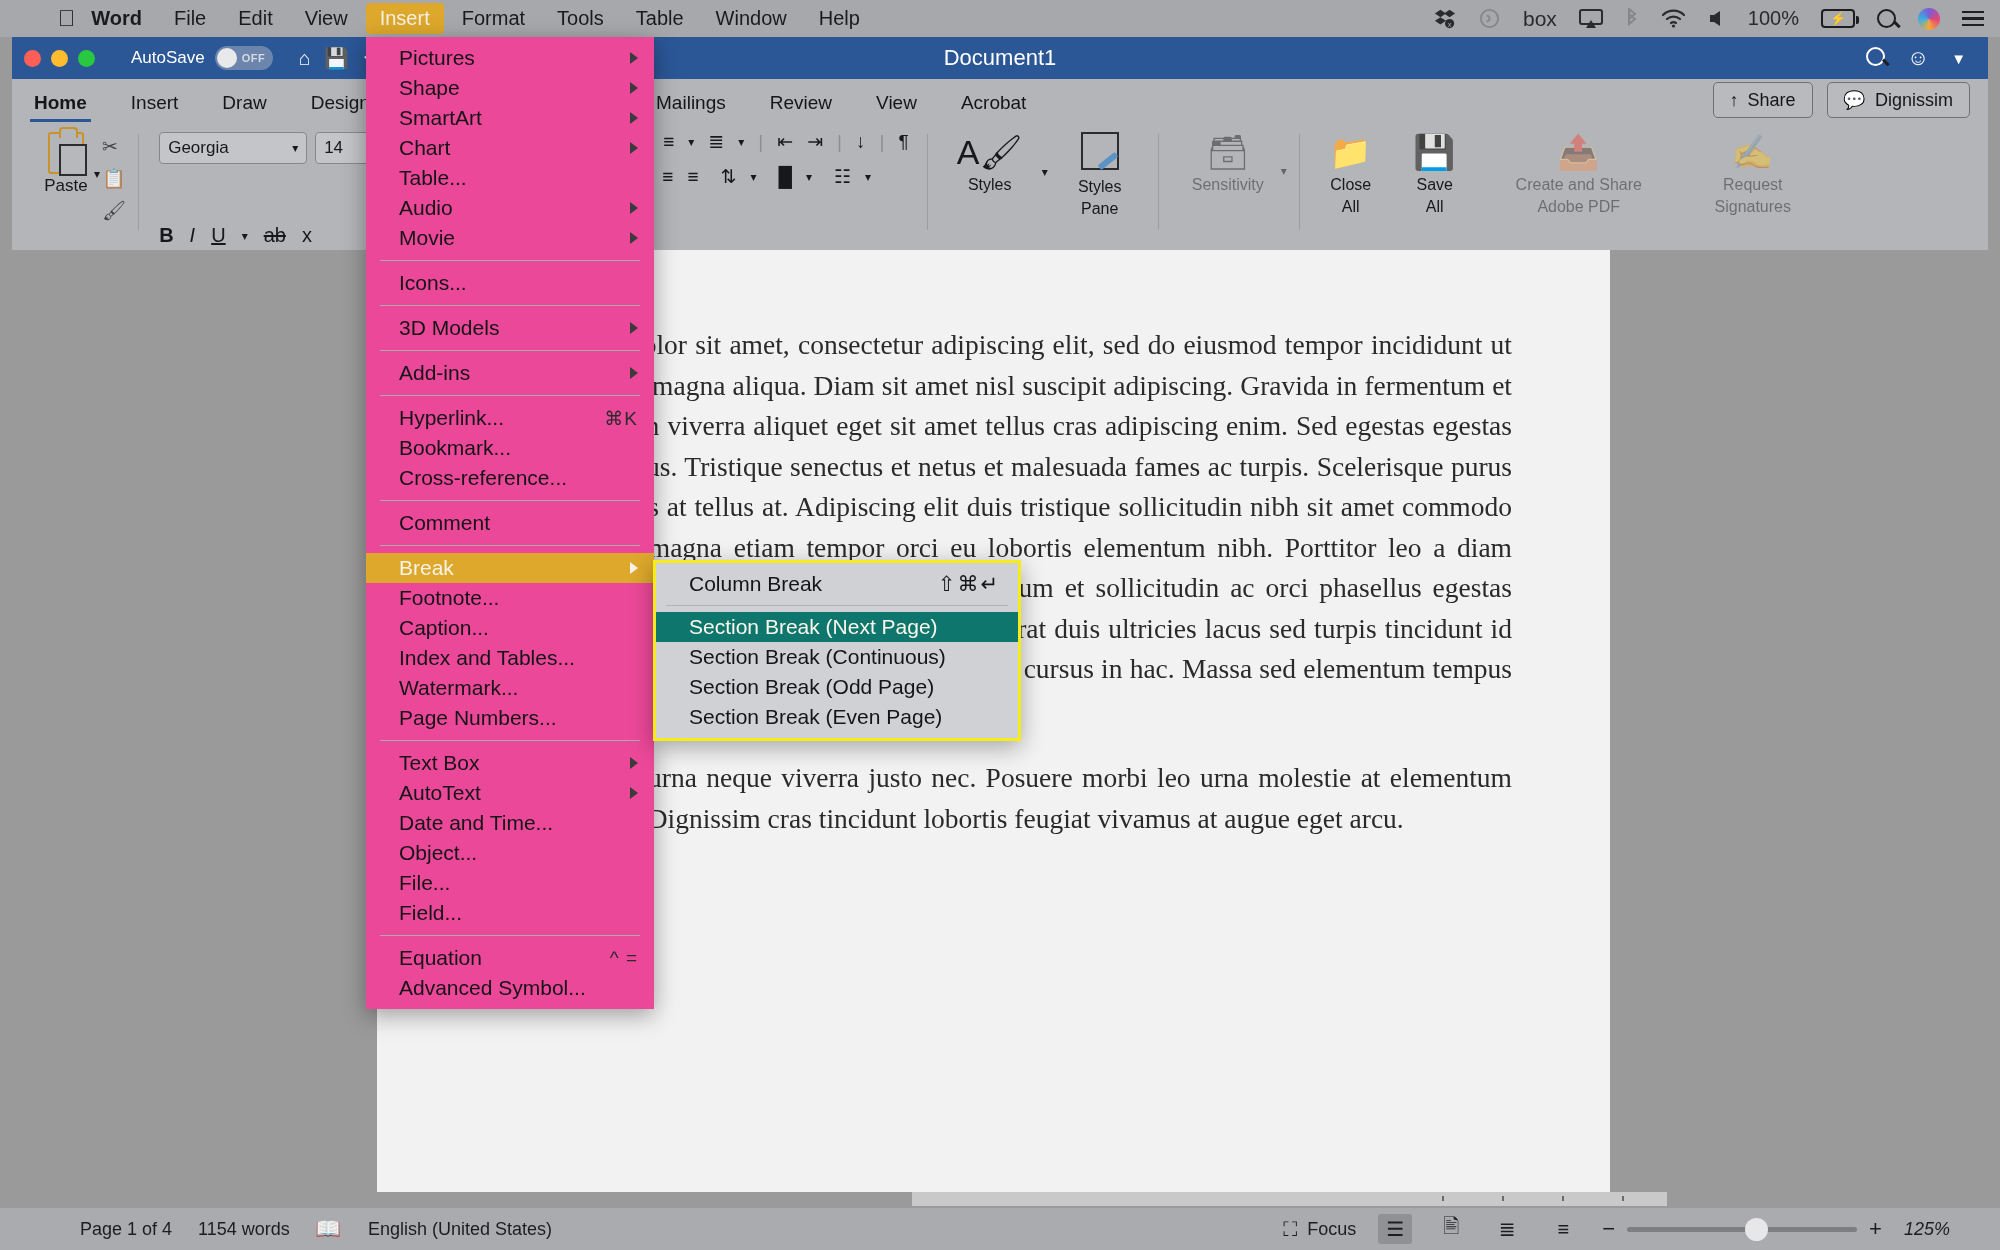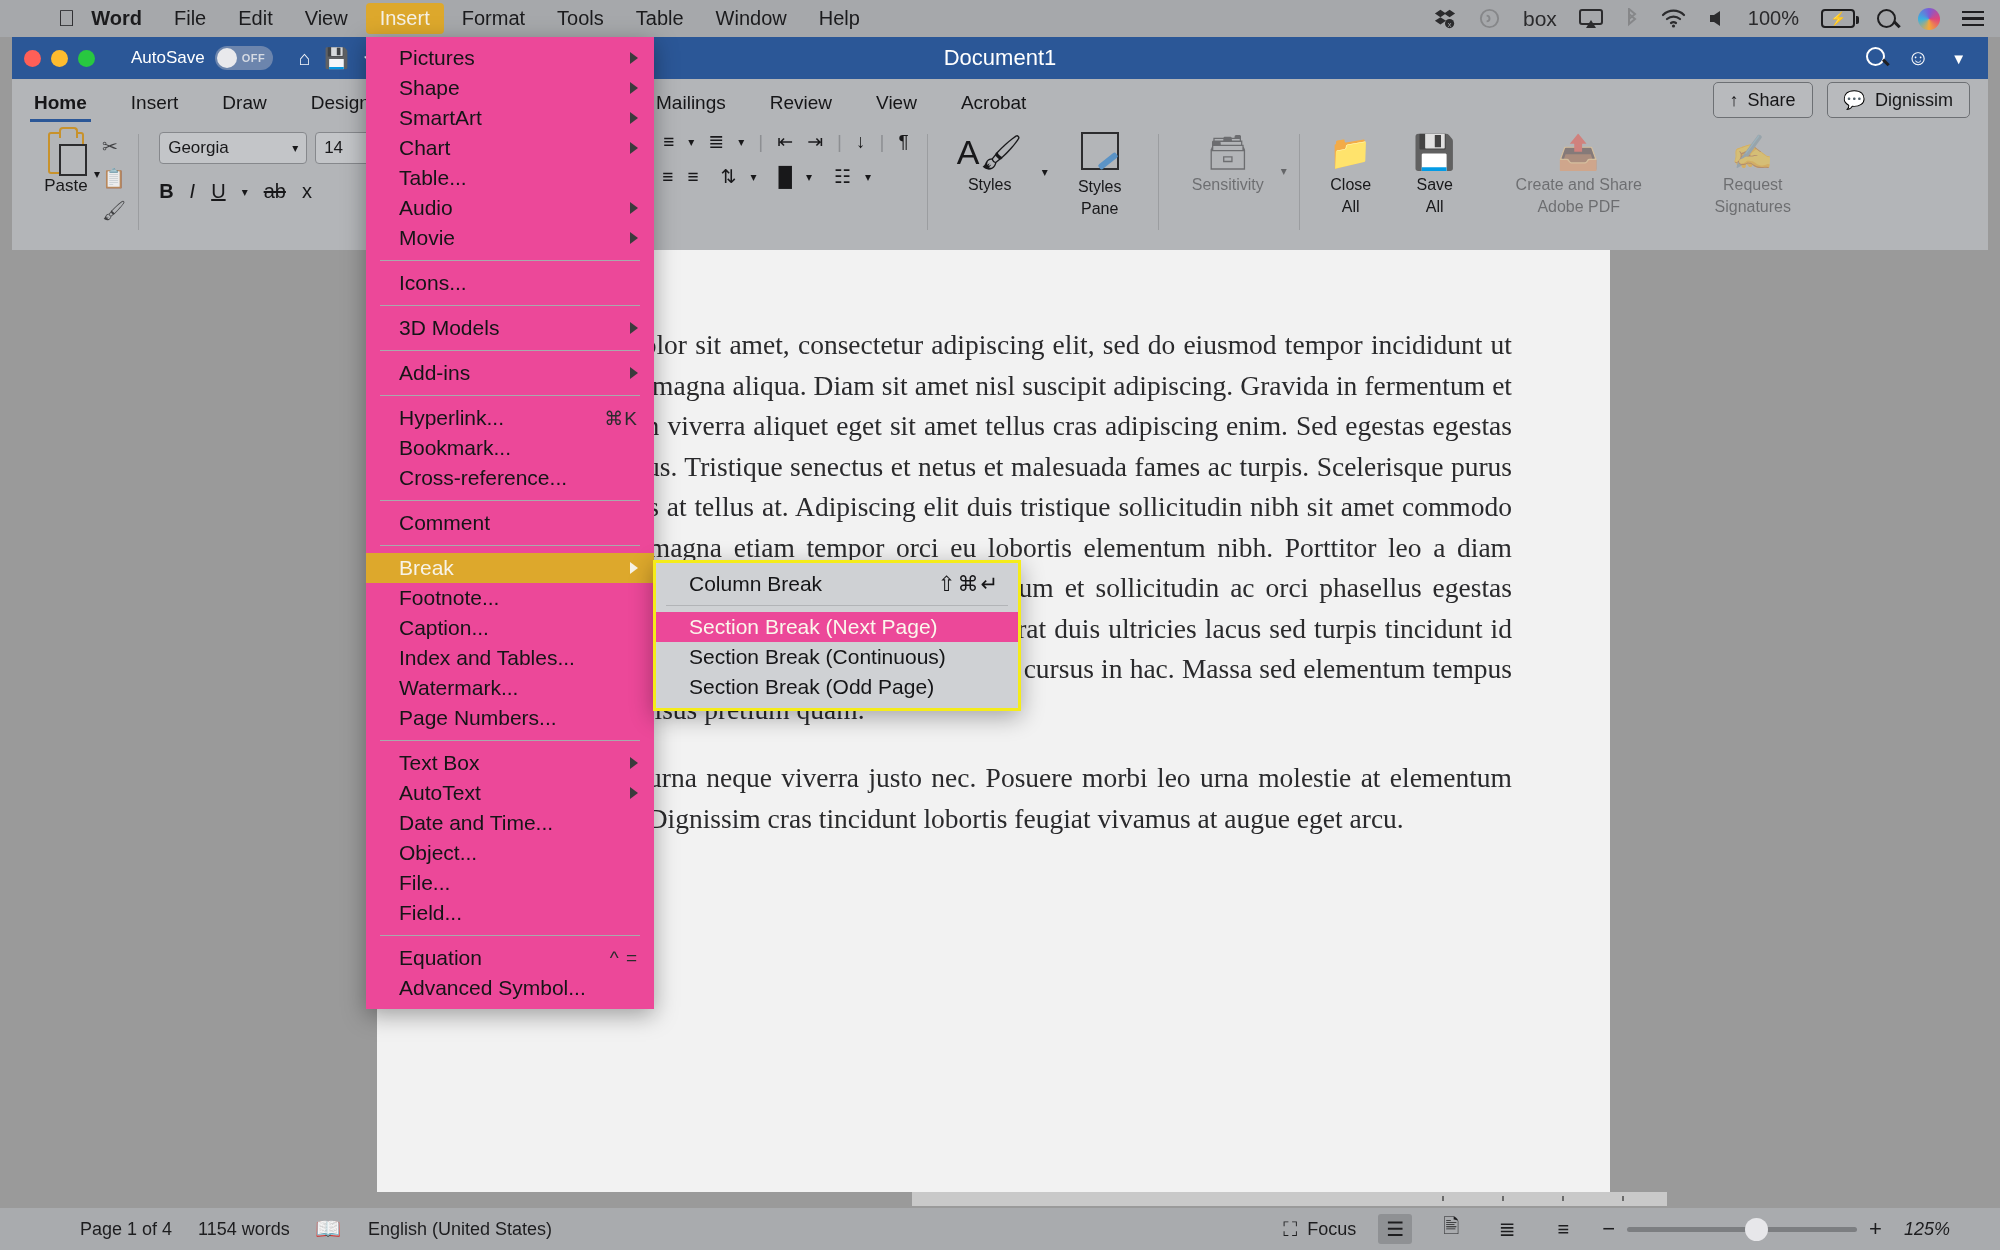--- a/index.html
+++ b/index.html
@@ -206,21 +206,21 @@
     background: #cfd1d4; border: 3.5px solid #f5ec19;
     padding: 6px 0; font-size: 21px; color: #151517; z-index: 60;
     box-shadow: 0 6px 22px rgba(0,0,0,.32);
   }
   .srow {
     display: flex; align-items: center; height: 30px; padding: 0 18px 0 33px;
     white-space: nowrap;
   }
   .srow .lbl { flex: 1; }
   .srow .sk { font-size: 21px; letter-spacing: 2px; }
-  .srow.hl { background: #ec4899; color: #fbf7ec; }
+  .srow.hl { background: #0f766e; color: #fbf7ec; }
   .ssep { height: 1px; background: #b2b4b7; margin: 6px 10px; }
 </style>
 </head>
 <body>
 
 <div id="screen">
 
   <div class="macbar">
     <div class="apple"></div>
     <div class="mitem bold">Word</div>
@@ -350,21 +350,21 @@
       </div>
       <span class="caret" style="align-self:center;margin:-18px 0 0 -4px;">▾</span>
       <div class="minicol">
         <span class="miniic">✂</span>
         <span class="miniic">📋</span>
         <span class="miniic">🖌</span>
       </div>
     </div>
     <div class="grpsep"></div>
 
-    <div class="grp" style="flex-direction:column;padding-left:20px;">
+    <div class="grp" style="flex-direction:column;padding-left:20px;gap:44px;">
       <div class="fontrow">
         <div class="fontbox name">
           <span>Georgia</span>
           <span style="font-size:12px;">▾</span>
         </div>
         <div class="fontbox size">
           <span>14</span>
         </div>
       </div>
       <div class="fmtrow">
@@ -625,15 +625,18 @@
     <div class="ssep"></div>
     <div class="srow hl">
       <span class="lbl">Section Break (Next Page)</span>
     </div>
     <div class="srow">
       <span class="lbl">Section Break (Continuous)</span>
     </div>
     <div class="srow">
       <span class="lbl">Section Break (Odd Page)</span>
     </div>
+    <div class="srow">
+      <span class="lbl">Section Break (Even Page)</span>
+    </div>
   </div>
 
 </div>
 
 </body></html>

